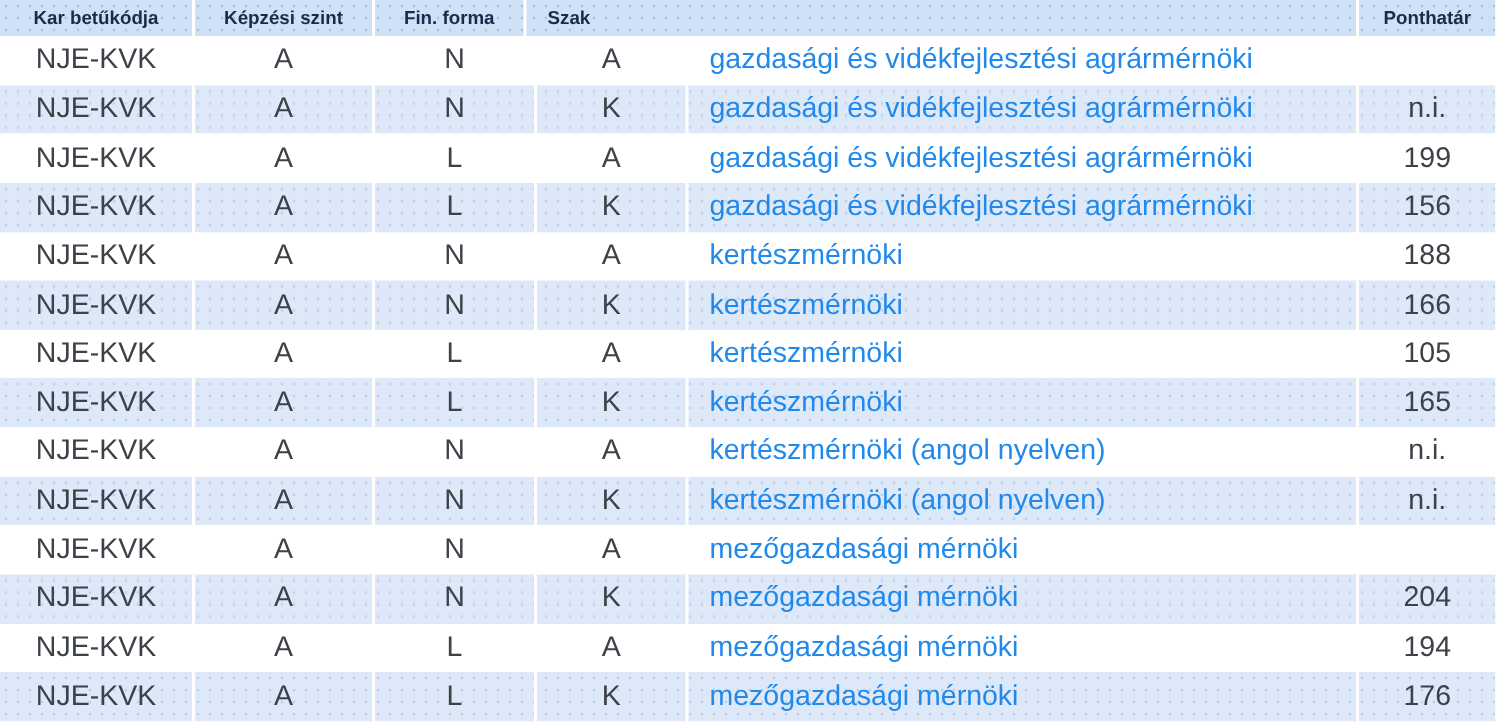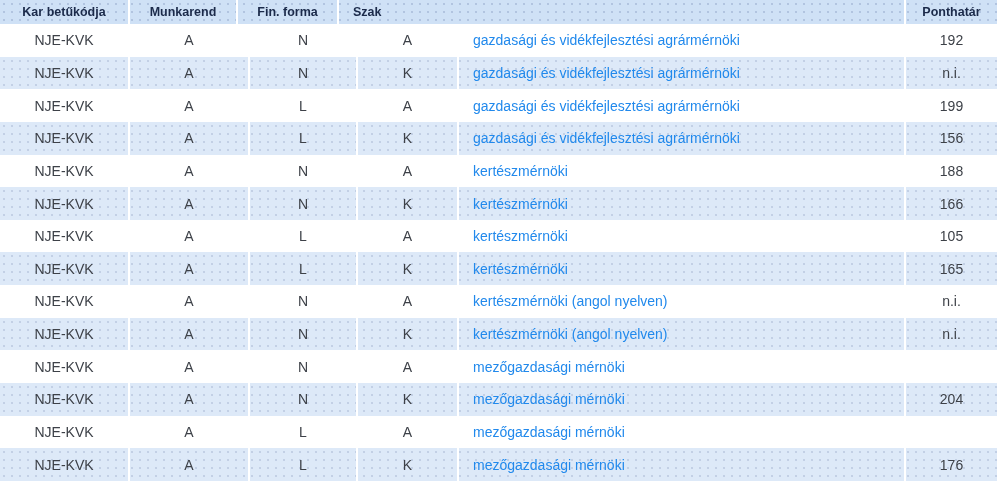--- a/index.html
+++ b/index.html
@@ -47,49 +47,48 @@
   .c5 { width: 91px; flex: 0 0 91px; border-right: none; border-radius: 10px; }
   .tbody {
     flex: 1 1 auto;
     display: flex; flex-direction: column;
   }
   .tr {
     flex: 1 1 auto;
     display: flex;
     background: #ffffff;
     color: var(--body-text);
-    font-size: 14px;
+    font-size: 19px;
     text-align: center;
   }
   .tr:nth-child(even) {
     background-color: var(--stripe-bg);
     background-image: radial-gradient(circle, rgba(145,160,195,0.35) 0.9px, rgba(0,0,0,0) 1.1px);
     background-size: 8px 8px;
   }
   .tr .c4 { color: var(--link-text); cursor: pointer; }
 </style>
 </head>
 <body>
 
 <div class="table">
   <div class="thead">
     <div class="th c0">Kar betűkódja</div>
-    <div class="th c2">Munkarend</div>
+    <div class="th c1">Képzési szint</div>
     <div class="th c3">Fin. forma</div>
     <div class="th c4">Szak</div>
     <div class="th c5">Ponthatár</div>
   </div>
   <div class="tbody">
       <div class="tr">
     <div class="td c0">NJE-KVK</div>
     <div class="td c1">A</div>
     <div class="td c2">N</div>
     <div class="td c3">A</div>
     <div class="td c4">gazdasági és vidékfejlesztési agrármérnöki</div>
-    <div class="td c5">192</div>
   </div>
       <div class="tr">
     <div class="td c0">NJE-KVK</div>
     <div class="td c1">A</div>
     <div class="td c2">N</div>
     <div class="td c3">K</div>
     <div class="td c4">gazdasági és vidékfejlesztési agrármérnöki</div>
     <div class="td c5">n.i.</div>
   </div>
       <div class="tr">
@@ -170,20 +169,21 @@
     <div class="td c3">K</div>
     <div class="td c4">mezőgazdasági mérnöki</div>
     <div class="td c5">204</div>
   </div>
       <div class="tr">
     <div class="td c0">NJE-KVK</div>
     <div class="td c1">A</div>
     <div class="td c2">L</div>
     <div class="td c3">A</div>
     <div class="td c4">mezőgazdasági mérnöki</div>
+    <div class="td c5">194</div>
   </div>
       <div class="tr">
     <div class="td c0">NJE-KVK</div>
     <div class="td c1">A</div>
     <div class="td c2">L</div>
     <div class="td c3">K</div>
     <div class="td c4">mezőgazdasági mérnöki</div>
     <div class="td c5">176</div>
   </div>
     </div>

